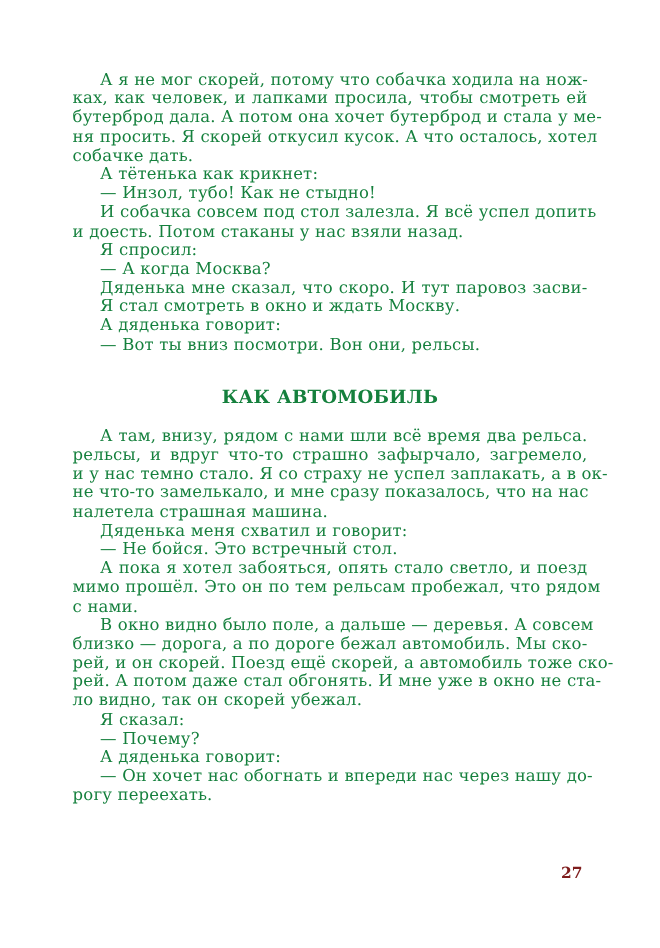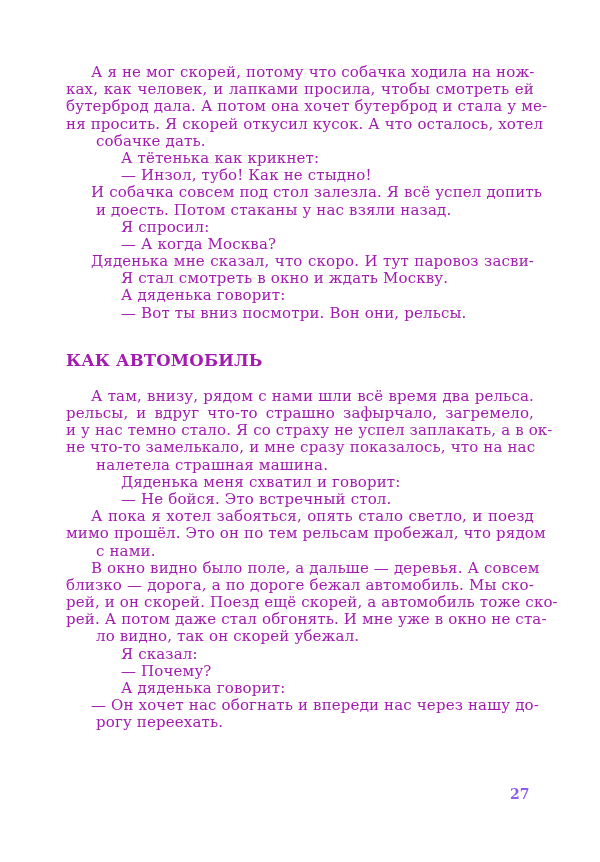--- a/index.html
+++ b/index.html
@@ -1,40 +1,40 @@
 <!DOCTYPE html>
 <html><head>
 <meta charset="utf-8">
 <style>
   html, body { margin: 0; padding: 0; background: #ffffff; }
   body { width: 600px; height: 862px; position: relative; overflow: hidden; }
   .page {
     position: absolute; left: 66px; top: 64px; width: 468px;
     font-family: "DejaVu Serif", "Liberation Serif", serif;
-    color: #a21caf;
+    color: #15803d;
     font-size: 15px;
     letter-spacing: 0.15px;
   }
   .ln {
     height: 17.2px; line-height: 17.2px; white-space: nowrap;
     text-align: justify; text-align-last: justify; overflow: visible;
   }
-  .ln.last { text-align-last: left; margin-left: 30px; }
+  .ln.last { text-align-last: left; }
   .ln.ind { padding-left: 25px; }
   .gap1 { height: 28px; }
   .gap2 { height: 16px; }
   .heading {
     font-family: "DejaVu Serif", "Liberation Serif", serif;
     font-weight: bold; font-size: 16.5px; height: 22px; line-height: 22px;
-    white-space: nowrap; letter-spacing: 0.2px;
+    white-space: nowrap; letter-spacing: 0.2px; text-align: center;
   }
   .pagenum {
     position: absolute; left: 510px; top: 786px;
     font-family: "DejaVu Serif", "Liberation Serif", serif;
-    font-weight: bold; font-size: 14px; color: #8b5cf6;
+    font-weight: bold; font-size: 14px; color: #7f1d1d;
   }
 </style>
 </head>
 <body>
 
 <div class="page">
   <div id="sec1">
       <div class="ln ind">А я не мог скорей, потому что собачка ходила на нож-</div>
       <div class="ln">ках, как человек, и лапками просила, чтобы смотреть ей</div>
       <div class="ln">бутерброд дала. А потом она хочет бутерброд и стала у ме-</div>

